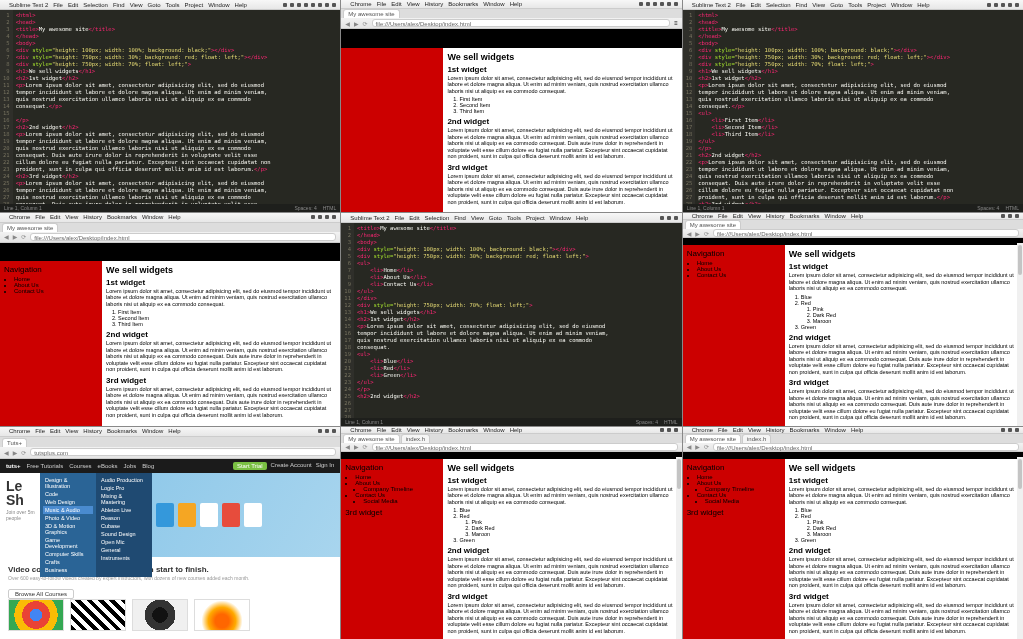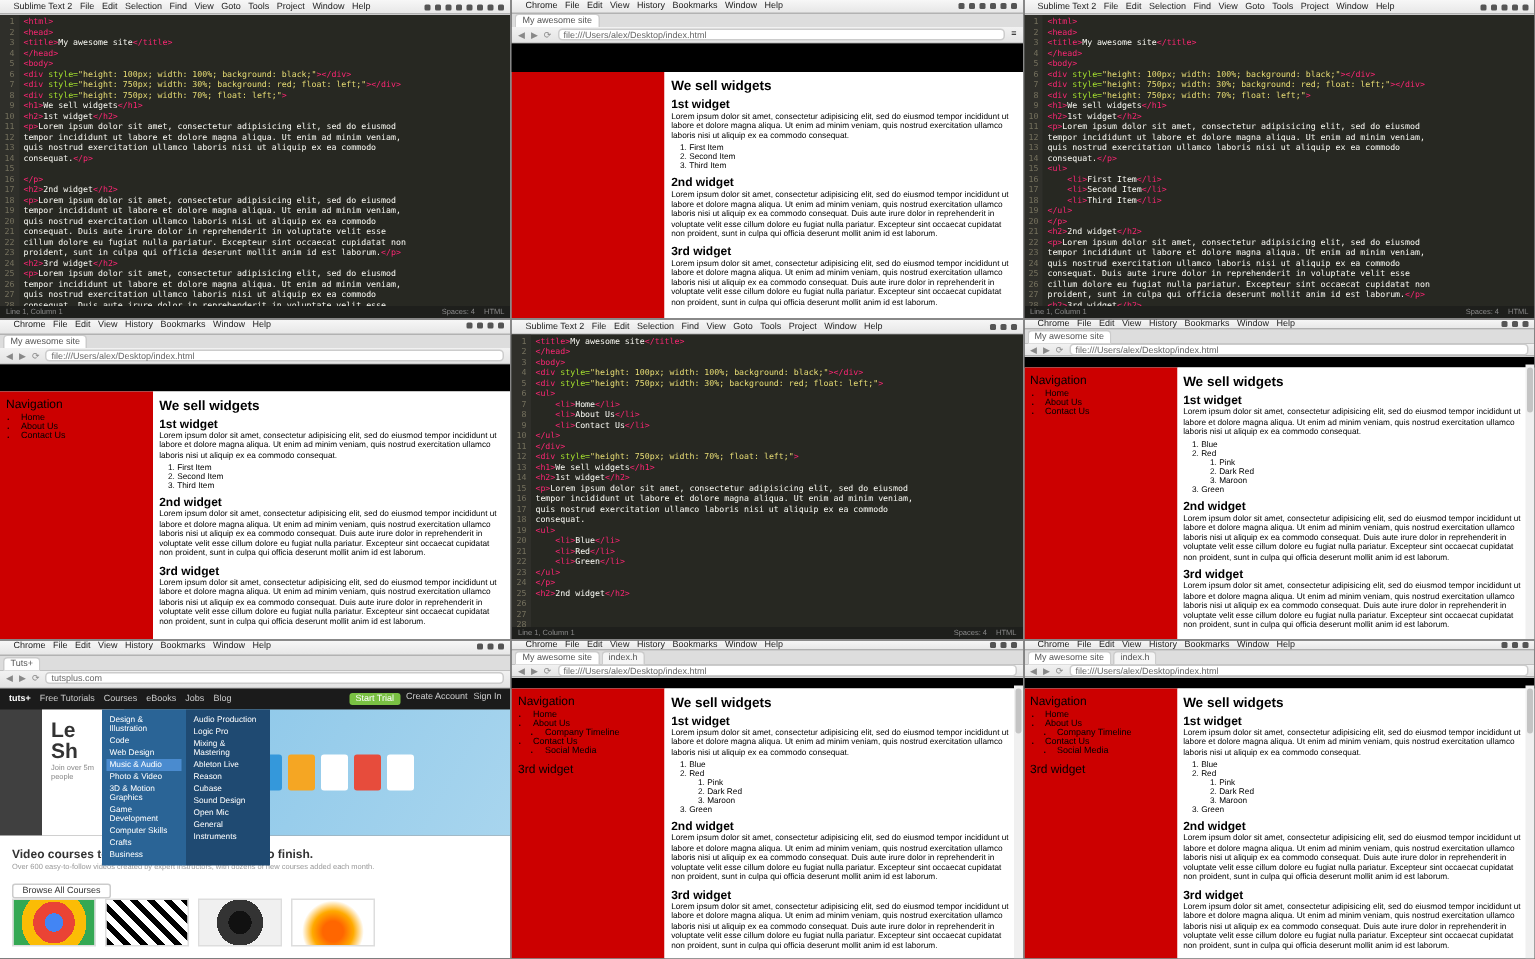--- a/index.html
+++ b/index.html
@@ -10,21 +10,21 @@
     overflow: hidden;
     font-family: Arial, sans-serif;
     font-size: 8px;
     display: grid;
     grid-template-columns: repeat(3, 1fr);
     grid-template-rows: repeat(3, 1fr);
     gap: 1px;
   }
   .cell {
     position: relative;
-    background: #404040;
+    background: #ec4899;
     overflow: hidden;
   }
   .menubar {
     height: 10px;
     background: linear-gradient(#f7f7f7,#e7e7e7);
     display: flex;
     align-items: center;
     gap: 5px;
     padding: 0 4px;
     font-size: 6px;
@@ -96,21 +96,21 @@
   .content ol,.content ul{margin-left:12px;font-size:5.5px;}
   .scrollbar{width:6px;background:#f0f0f0;position:absolute;right:0;top:30px;bottom:0;}
   .scrollbar i{display:block;width:4px;height:30px;background:#c4c4c4;border-radius:2px;margin:2px auto;}
 
   
   .tuts{height:calc(100% - 32px);display:flex;flex-direction:column;overflow:hidden;}
   .tuts-nav{background:#1b1b1b;height:14px;display:flex;align-items:center;gap:6px;padding:0 6px;font-size:6px;color:#ccc;}
   .tuts-nav .logo{color:#fff;font-weight:bold;}
   .tuts-nav .btn-green{background:#7ac143;color:#fff;padding:1px 4px;border-radius:2px;}
   .tuts-nav .right{margin-left:auto;display:flex;gap:4px;}
-  .tuts-hero{flex:1;display:flex;position:relative;margin-left:28px;}
+  .tuts-hero{flex:1;display:flex;position:relative;}
   .hero-left{width:55px;padding:6px;background:#fff;}
   .hero-left h1{font-size:14px;font-weight:bold;color:#333;line-height:14px;}
   .hero-left p{font-size:5px;color:#888;margin-top:2px;}
   .dropdown{
     position:absolute; left:40px; top:0;
     display:flex; font-size:5.5px; z-index:5;
   }
   .dropdown .col{background:#2a6496;color:#fff;width:56px;padding:3px;}
   .dropdown .col.dark{background:#1f4a72;}
   .dropdown .col div{padding:1px 2px;}

